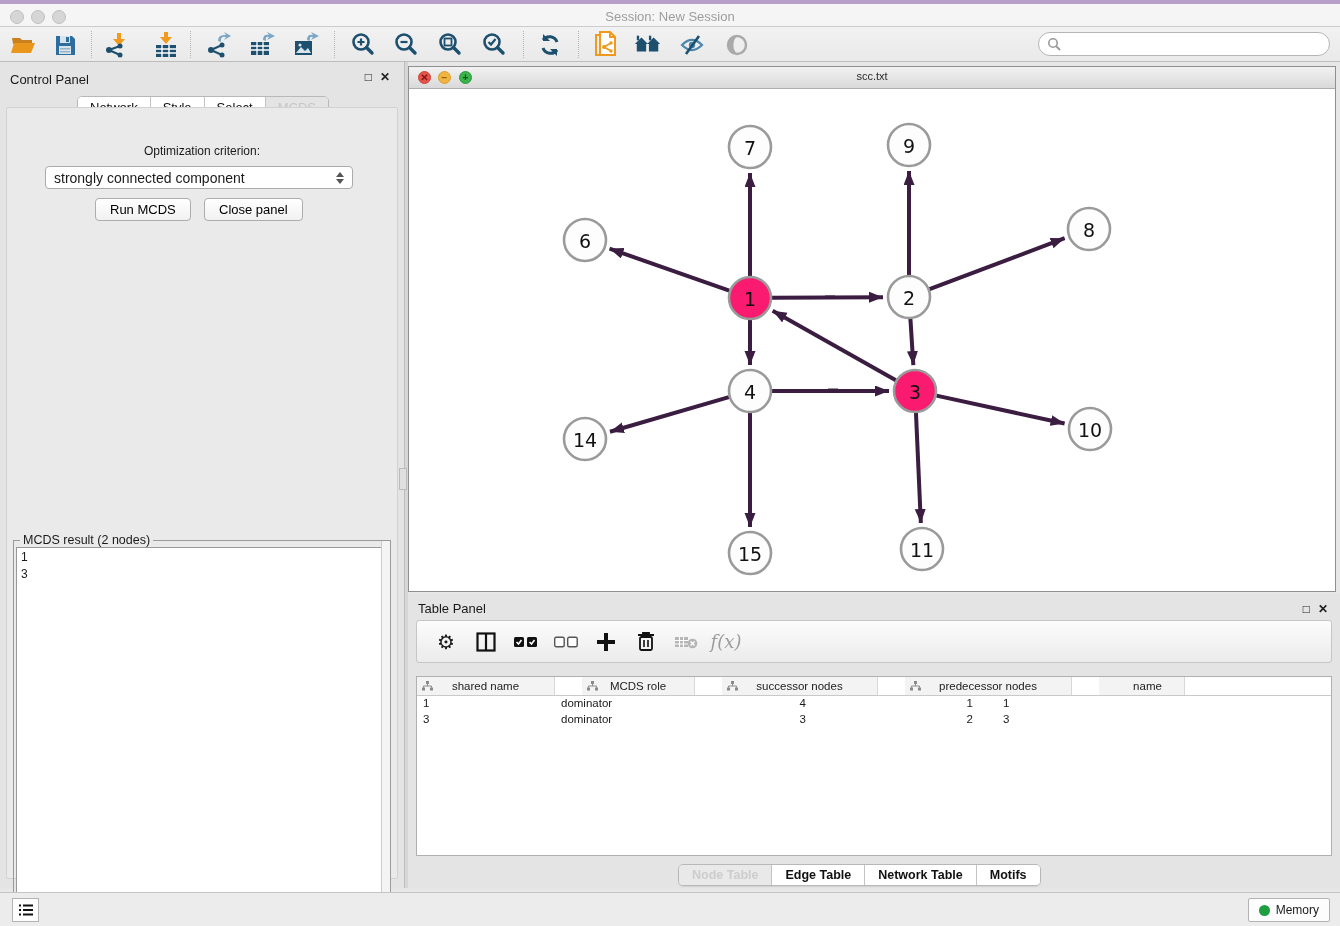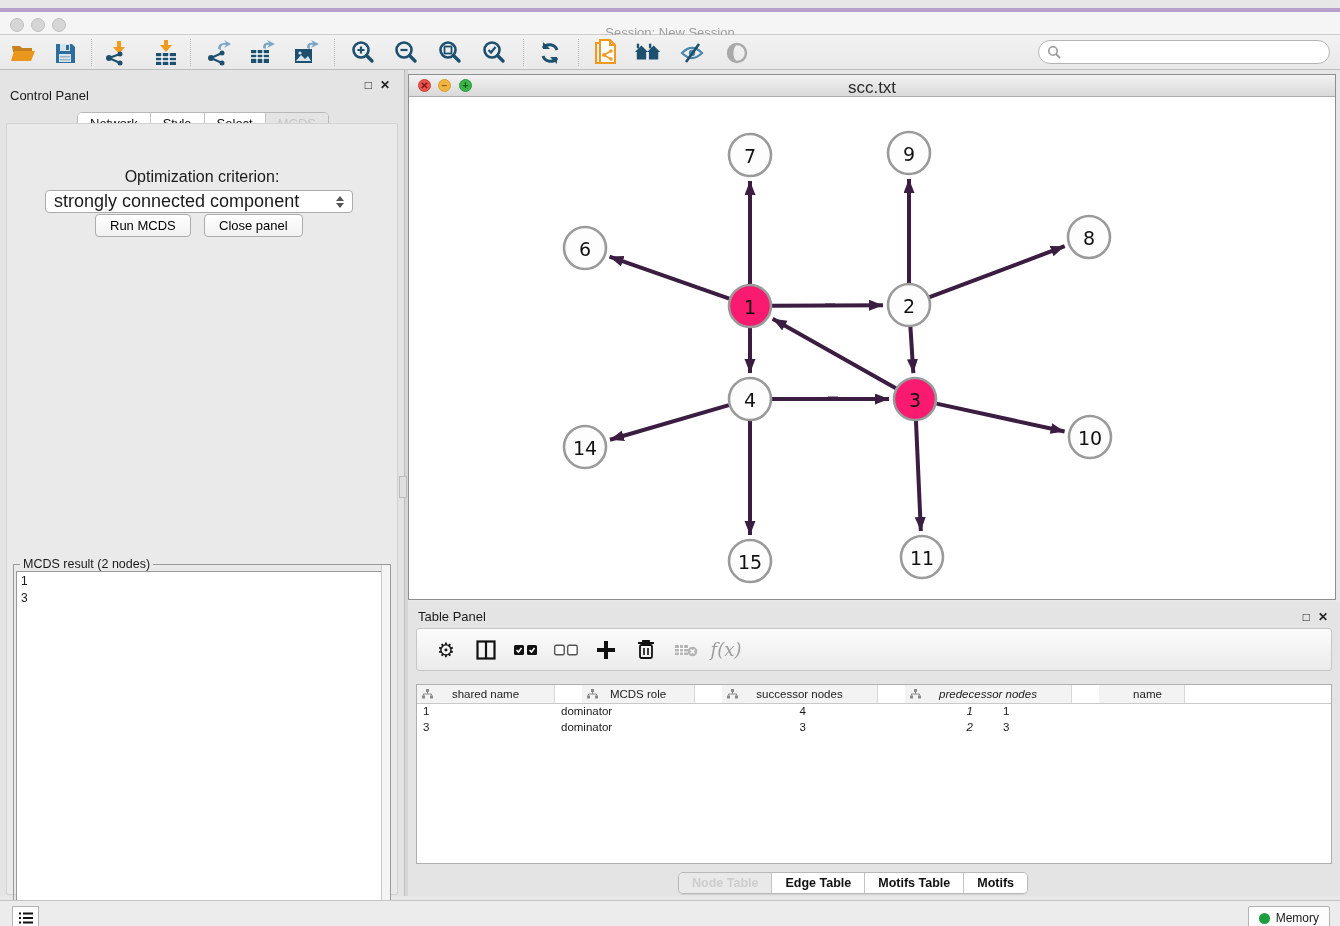--- a/index.html
+++ b/index.html
@@ -5,21 +5,21 @@
   * { margin:0; padding:0; box-sizing:border-box; }
   html,body { width:1340px; height:926px; }
   body {
     font-family:"Liberation Sans", sans-serif;
     background:#e7e7e7;
     position:relative;
     overflow:hidden;
     font-size:13px;
     color:#1a1a1a;
   }
-  .abs { position:absolute;margin-top:8px; }
+  .abs { position:absolute; }
 
   
   #accent-strip { left:0; top:0; width:1340px; height:4px; background:#b79fc9; }
   #titlebar { left:0; top:4px; width:1340px; height:23px; background:#f5f5f5; border-bottom:1px solid #cccccc; }
   .tl-dot { position:absolute; top:6px; width:14px; height:14px; border-radius:50%; background:#d6d6d6; border:1px solid #c0c0c0; }
   #window-title { width:100%; text-align:center; top:5px; color:#9d9d9d; font-size:13px; }
 
   #toolbar { left:0; top:27px; width:1340px; height:35px; background:linear-gradient(#f2f2f2,#e9e9e9); border-bottom:1px solid #bdbdbd; }
   .tb-icon { position:absolute; top:4px; width:28px; height:28px; display:flex; align-items:center; justify-content:center; }
   .tb-sep { position:absolute; top:4px; height:27px; width:0; border-left:1px dotted #b5b5b5; }
@@ -32,59 +32,59 @@
   #cp-gripper { left:399px; top:468px; width:8px; height:22px; background:#e0e0e0; border:1px solid #bbb; }
   #cp-header { left:10px; top:10px; font-size:13px; color:#1a1a1a; }
   .panel-ctl { position:absolute; top:8px; font-weight:bold; color:#222; font-size:12px; }
   #cp-float { right:32px; }
   #cp-close { right:14px; }
   #cp-tabs { left:77px; top:34px; display:flex; border:1px solid #b8b8b8; border-radius:5px; overflow:hidden; background:#fff; }
   .cp-tab { padding:3px 12px; font-size:13px; background:#ffffff; border-right:1px solid #c4c4c4; color:#111; }
   .cp-tab:last-child { border-right:none; }
   .cp-tab.disabled-active { background:#e4e4e4; color:#c6c6c6; }
   #cp-inner { left:6px; top:45px; width:392px; height:772px; background:#eaeaea; border:1px solid #d2d2d2; border-radius:2px; }
-  #opt-label { width:100%; text-align:center; top:36px; font-size:16px; }
-  #opt-select { left:38px; top:58px; width:308px; height:23px; background:#ffffff; border:1px solid #ababab; border-radius:4px; display:flex; align-items:center; padding:0 8px; font-size:18px; }
+  #opt-label { width:100%; text-align:center; top:36px; font-size:12px; }
+  #opt-select { left:38px; top:58px; width:308px; height:23px; background:#ffffff; border:1px solid #ababab; border-radius:4px; display:flex; align-items:center; padding:0 8px; font-size:14px; }
   #opt-select .stepper { margin-left:auto; display:flex; flex-direction:column; gap:2px; }
   .tri-up { width:0; height:0; border-left:4px solid transparent; border-right:4px solid transparent; border-bottom:5px solid #555; }
   .tri-dn { width:0; height:0; border-left:4px solid transparent; border-right:4px solid transparent; border-top:5px solid #555; }
   .cp-btn { position:absolute; top:90px; height:23px; background:linear-gradient(#ffffff,#f1f1f1); border:1px solid #adadad; border-radius:4px; font-size:13px; padding:0 14px; display:flex; align-items:center; }
   #run-btn { left:88px; }
   #close-panel-btn { left:197px; }
   #result-group { left:6px; top:432px; width:378px; height:378px; border:1px solid #9a9a9a;padding-left:28px; }
   #result-title { position:absolute; left:6px; top:-8px; background:#eaeaea; padding:0 3px; font-size:12.5px; }
   #result-area { position:absolute; left:2px; top:6px; width:374px; height:368px; background:#ffffff; border:1px solid #999; font-size:12px; line-height:17px; padding:1px 0 0 4px; white-space:pre-line; }
   #result-scrollbar { position:absolute; right:0; top:0; width:9px; height:100%; background:#f4f4f4; border-left:1px solid #ccc; }
 
   
   #net-window { left:408px; top:66px; width:928px; height:526px; border:1px solid #8f8f8f; background:#ffffff; }
   #net-titlebar { position:absolute; left:0; top:0; width:100%; height:22px; background:linear-gradient(#f2f2f2,#d9d9d9); border-bottom:1px solid #aeaeae; }
   .net-dot { position:absolute; top:4px; width:13px; height:13px; border-radius:50%; font-size:10px; font-weight:bold; text-align:center; line-height:12px; }
   #net-dot-close { left:9px; background:#e6544c; border:1px solid #ce3f37; color:#7e1713; }
   #net-dot-min { left:29px; background:#f0b440; border:1px solid #d99f2b; color:#8a5d09; }
   #net-dot-max { left:50px; background:#3cb24a; border:1px solid #2d9a3a; color:#0b5b15; }
-  #net-title { position:absolute; width:100%; text-align:center; top:3px; font-size:17px; color:#2a2a2a; }
+  #net-title { position:absolute; width:100%; text-align:center; top:3px; font-size:11px; color:#2a2a2a; }
   #graph-canvas { position:absolute; left:0; top:22px; width:926px; height:502px; background:#fff; }
   #net-gripper { left:858px; top:587px; width:18px; height:4px; background:#d9d9d9; border:1px solid #bbb; }
 
   
   #table-panel { left:408px; top:594px; width:932px; height:294px; background:#e4e4e4; }
   #tp-header-row { position:absolute; left:10px; top:7px; font-size:13px; }
   #tp-float { right:30px; } #tp-close { right:12px; }
   #tp-toolbar { position:absolute; left:8px; top:26px; width:916px; height:43px; background:linear-gradient(#fcfcfc,#ebebeb); border:1px solid #c6c6c6; border-radius:3px; display:flex; align-items:center; gap:14px; padding-left:16px; }
   .tp-ico { display:flex; align-items:center; justify-content:center; width:26px; height:26px; }
   #fx-icon { font-family:"DejaVu Serif", serif; font-style:italic; font-size:18px; color:#9c9c9c; }
   #tp-table { position:absolute; left:8px; top:82px; width:916px; height:180px; background:#ffffff; border:1px solid #b0b0b0; overflow:hidden; }
   #tp-head { display:flex; height:19px; border-bottom:1px solid #c9c9c9;gap:27px; }
   .th { background:#f3f3f3; border-right:1px solid #d8d8d8; display:flex; align-items:center; justify-content:center; position:relative; font-size:11.5px; color:#222; }
   .th .hier { position:absolute; left:5px; top:4px; }
   .tr { display:flex; height:16px; font-size:11.5px; }
   .td { padding:1px 4px 0 6px; white-space:nowrap; overflow:hidden; }
   .td.r { text-align:right; padding-right:18px; }
-  .c0{width:138px;} .c1{width:113px;} .c2{width:156px;} .c3{width:167px;font-style:italic;} .c4{width:86px; padding-left:12px;}
+  .c0{width:138px;} .c1{width:113px;} .c2{width:156px;} .c3{width:167px;} .c4{width:86px; padding-left:12px;}
   #tp-tabs { position:absolute; left:270px; top:270px; display:flex; border:1px solid #b8b8b8; border-radius:5px; overflow:hidden; box-shadow:0 1px 1px rgba(0,0,0,0.08); }
   .tp-tab { padding:3px 13px; font-size:12.5px; font-weight:600; background:#ffffff; border-right:1px solid #c4c4c4; color:#111; }
   .tp-tab:last-child { border-right:none; }
   .tp-tab.disabled-active { background:#e9e9e9; color:#cdcdcd; }
 
   
   #status-bar { left:0; top:892px; width:1340px; height:34px; background:#ececec; border-top:1px solid #c4c4c4; }
   #taskmgr-btn { position:absolute; left:12px; top:5px; width:27px; height:24px; background:#fdfdfd; border:1px solid #b3b3b3; display:flex; align-items:center; justify-content:center; }
   #memory-btn { position:absolute; right:10px; top:5px; height:24px; background:#fdfdfd; border:1px solid #b3b3b3; border-radius:2px; display:flex; align-items:center; gap:6px; padding:0 10px; font-size:12px; }
   #memory-dot { width:11px; height:11px; border-radius:50%; background:#1e9e3e; }
@@ -440,21 +440,21 @@
           <div class="td c2 r">3</div>
           <div class="td c3 r">2</div>
           <div class="td c4">3</div>
         </div>
       </div>
   </div>
 
   <div id="tp-tabs">
     <span class="tp-tab disabled-active">Node Table</span>
     <span class="tp-tab">Edge Table</span>
-    <span class="tp-tab">Motifs Table</span>
+    <span class="tp-tab">Network Table</span>
     <span class="tp-tab">Motifs</span>
   </div>
 </div>
 
 <div id="status-bar" class="abs">
   <div id="taskmgr-btn">
     <span style="display:flex">
       <svg width="16" height="14" viewBox="0 0 16 14">
           <rect x="1" y="1.5" width="2" height="2" fill="#111"></rect>
           <rect x="1" y="6" width="2" height="2" fill="#111"></rect>

